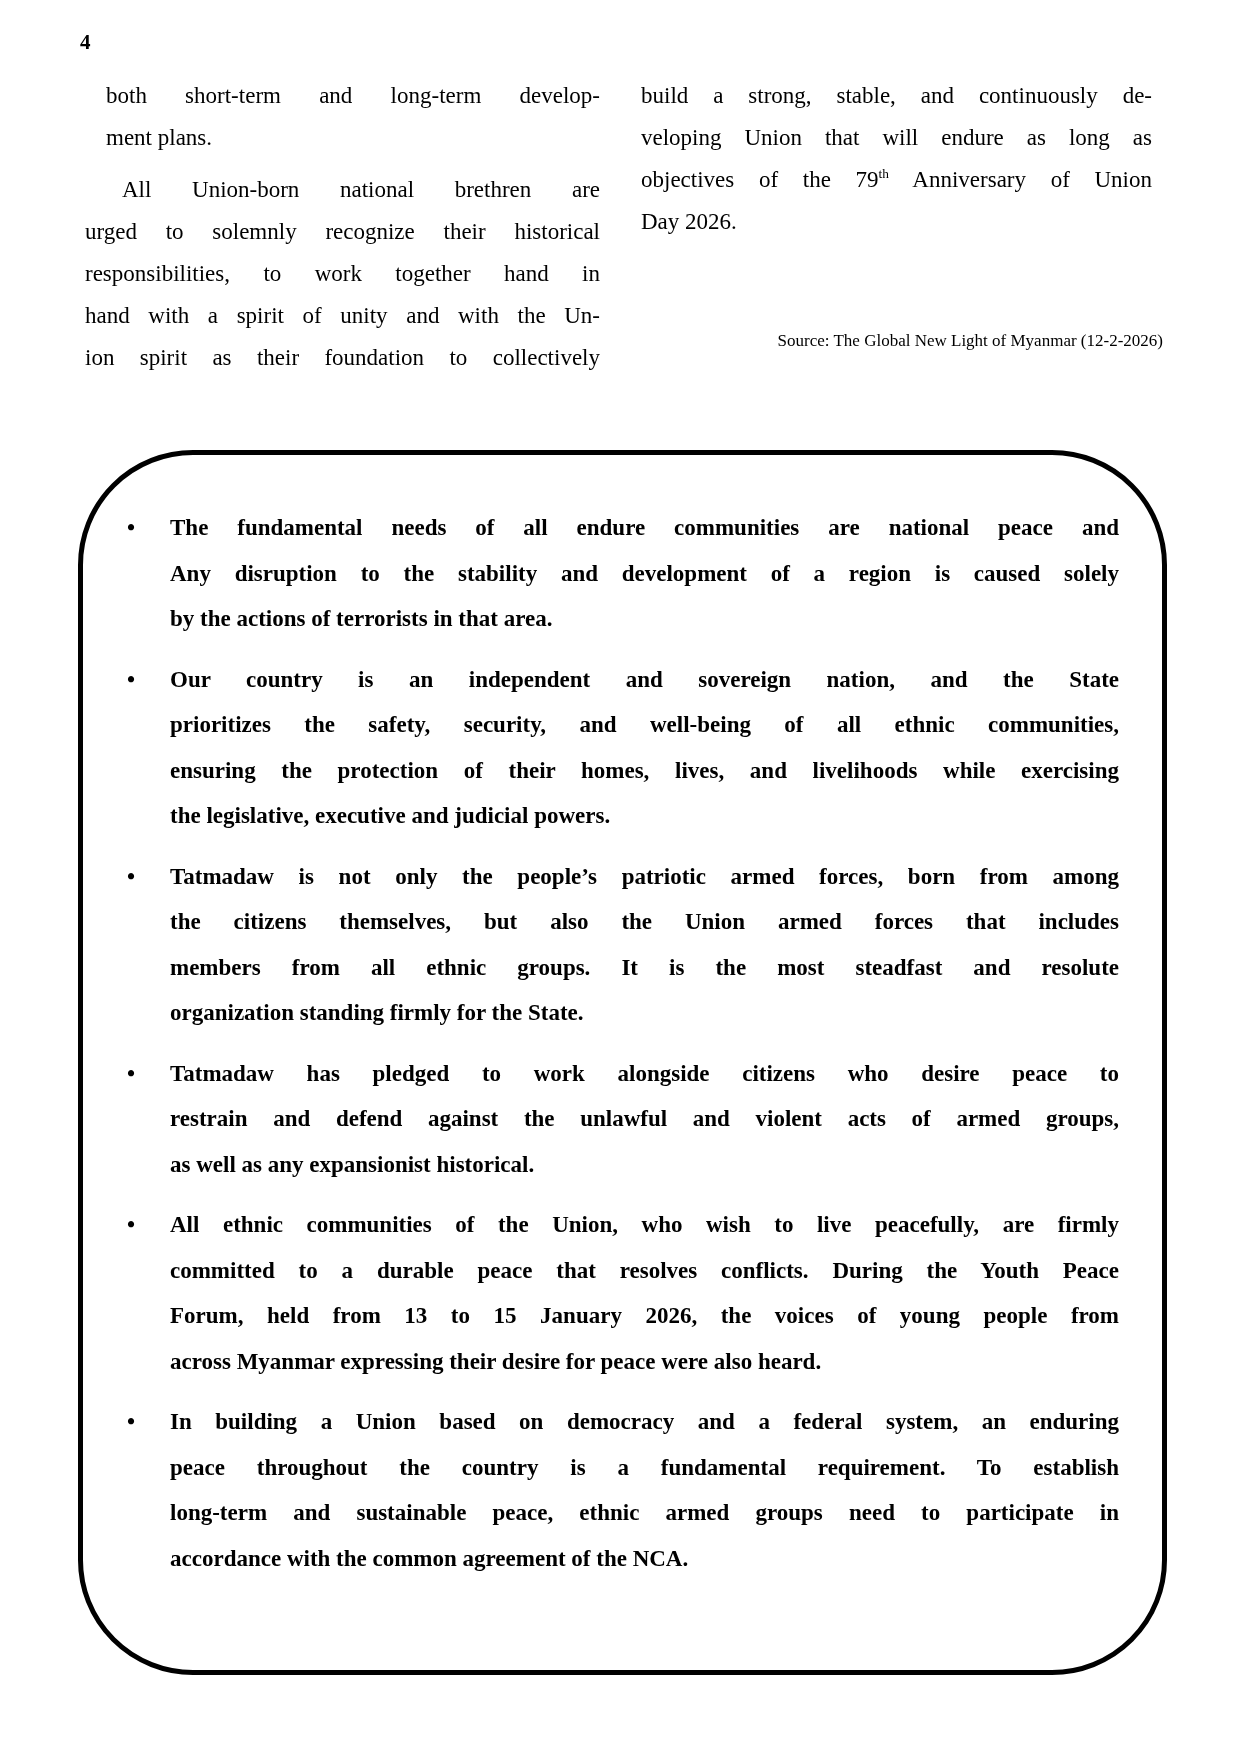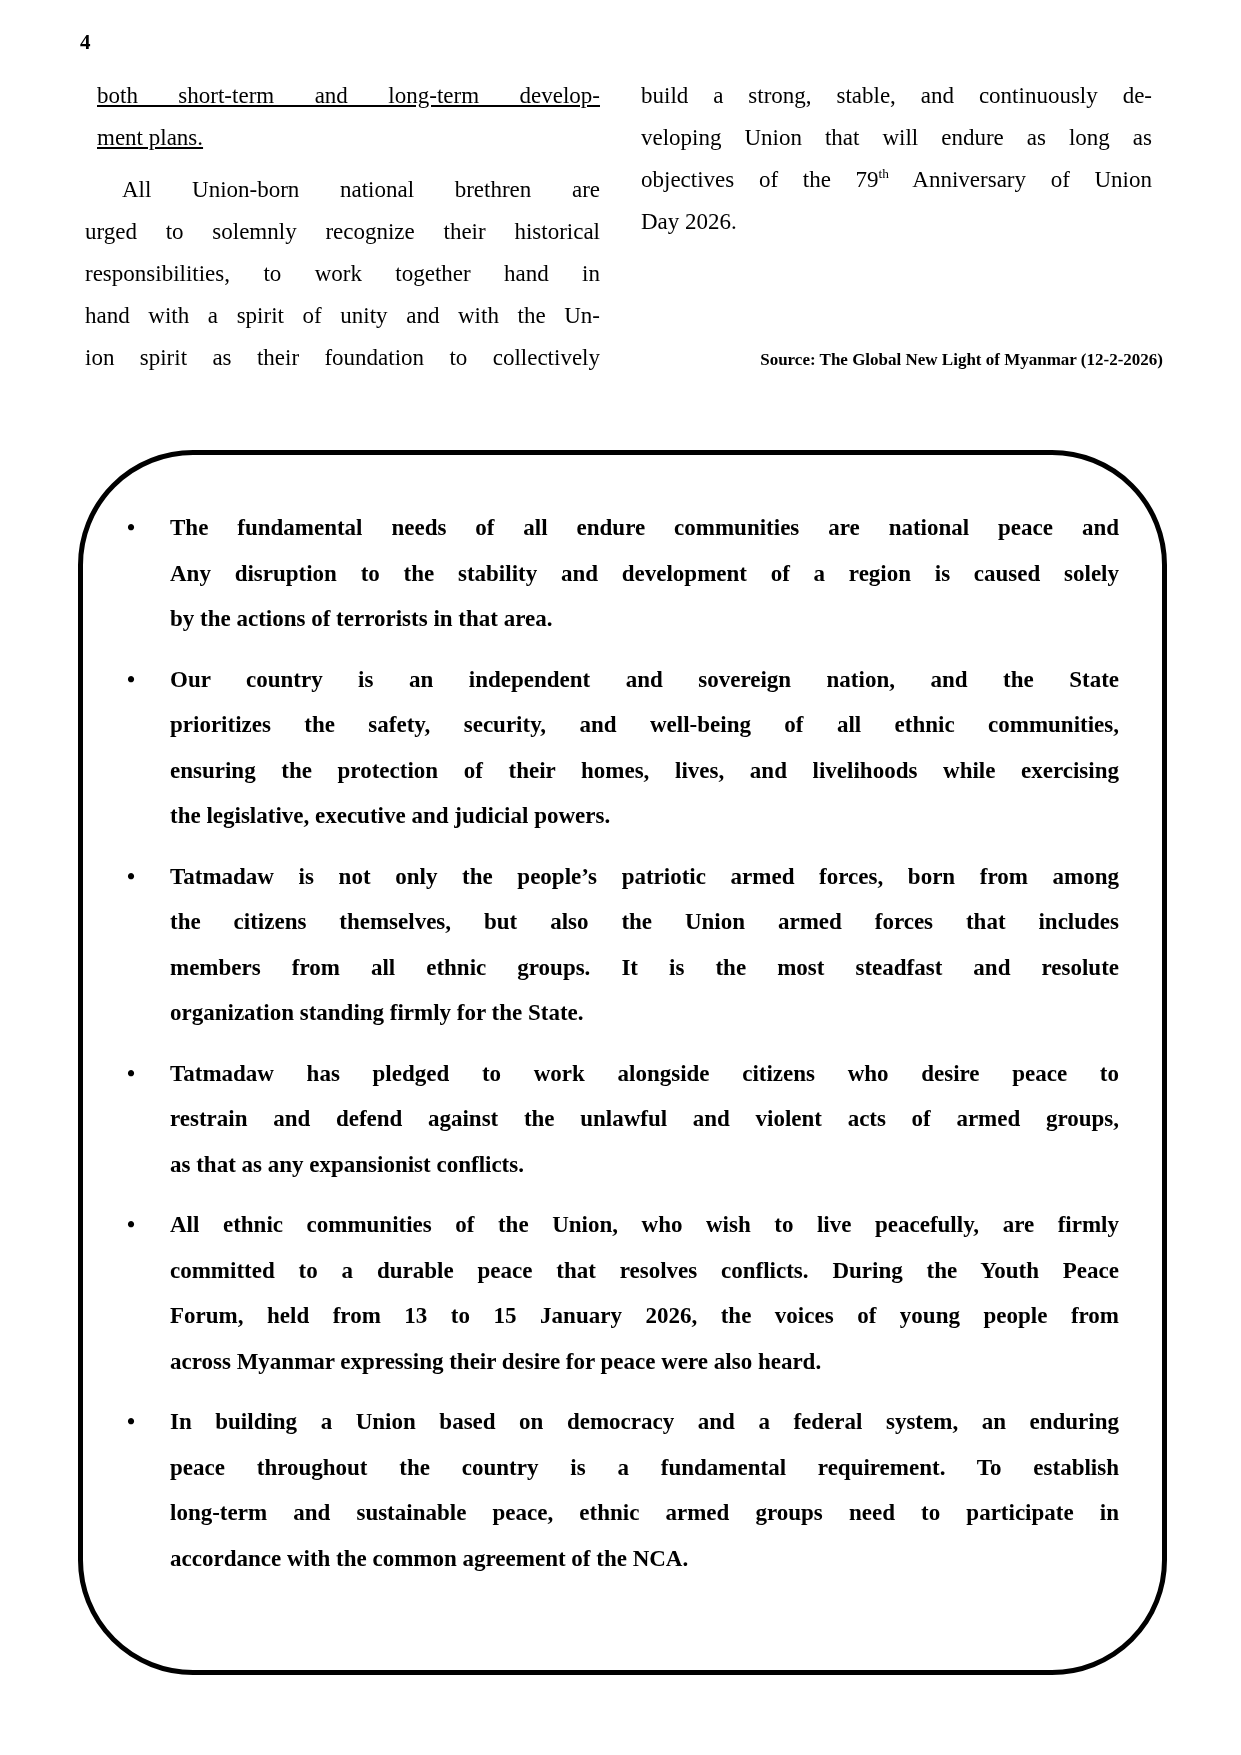--- a/index.html
+++ b/index.html
@@ -22,28 +22,28 @@
   .col {
     position: absolute;
     top: 75px;
     font-size: 23px;
     line-height: 42px;
   }
   .col-left  { left: 85px;  width: 515px; }
   .col-right { left: 641px; width: 511px; }
   .line { text-align: left; }
   .jl { text-align: justify; text-align-last: justify; text-justify: inter-word; }
-  .para1 { margin-left: 12px; margin-bottom: 10px; text-decoration: underline; }
+  .para1 { margin-left: 21px; margin-bottom: 10px; }
   .para2 .line:first-child { text-indent: 37px; }
   .source-line {
     position: absolute;
-    top: 350px;
+    top: 331px;
     right: 78px;
     font-size: 17px;
-    font-weight: bold;
+    font-weight: normal;
     white-space: nowrap;
   }
   .callout {
     position: absolute;
     left: 78px;
     top: 450px;
     width: 1089px;
     height: 1225px;
     box-sizing: border-box;
     border: 5px solid #000000;
@@ -131,21 +131,21 @@
             <div class="line jl">the citizens themselves, but also the Union armed forces that includes</div>
             <div class="line jl">members from all ethnic groups. It is the most steadfast and resolute</div>
             <div class="line">organization standing firmly for the State.</div>
           </div>
       </li>
       <li>
         <span class="marker">•</span>
         <div class="btxt">
             <div class="line jl">Tatmadaw has pledged to work alongside citizens who desire peace to</div>
             <div class="line jl">restrain and defend against the unlawful and violent acts of armed groups,</div>
-            <div class="line">as that as any expansionist conflicts.</div>
+            <div class="line">as well as any expansionist historical.</div>
           </div>
       </li>
       <li>
         <span class="marker">•</span>
         <div class="btxt">
             <div class="line jl">All ethnic communities of the Union, who wish to live peacefully, are firmly</div>
             <div class="line jl">committed to a durable peace that resolves conflicts. During the Youth Peace</div>
             <div class="line jl">Forum, held from 13 to 15 January 2026, the voices of young people from</div>
             <div class="line">across Myanmar expressing their desire for peace were also heard.</div>
           </div>

